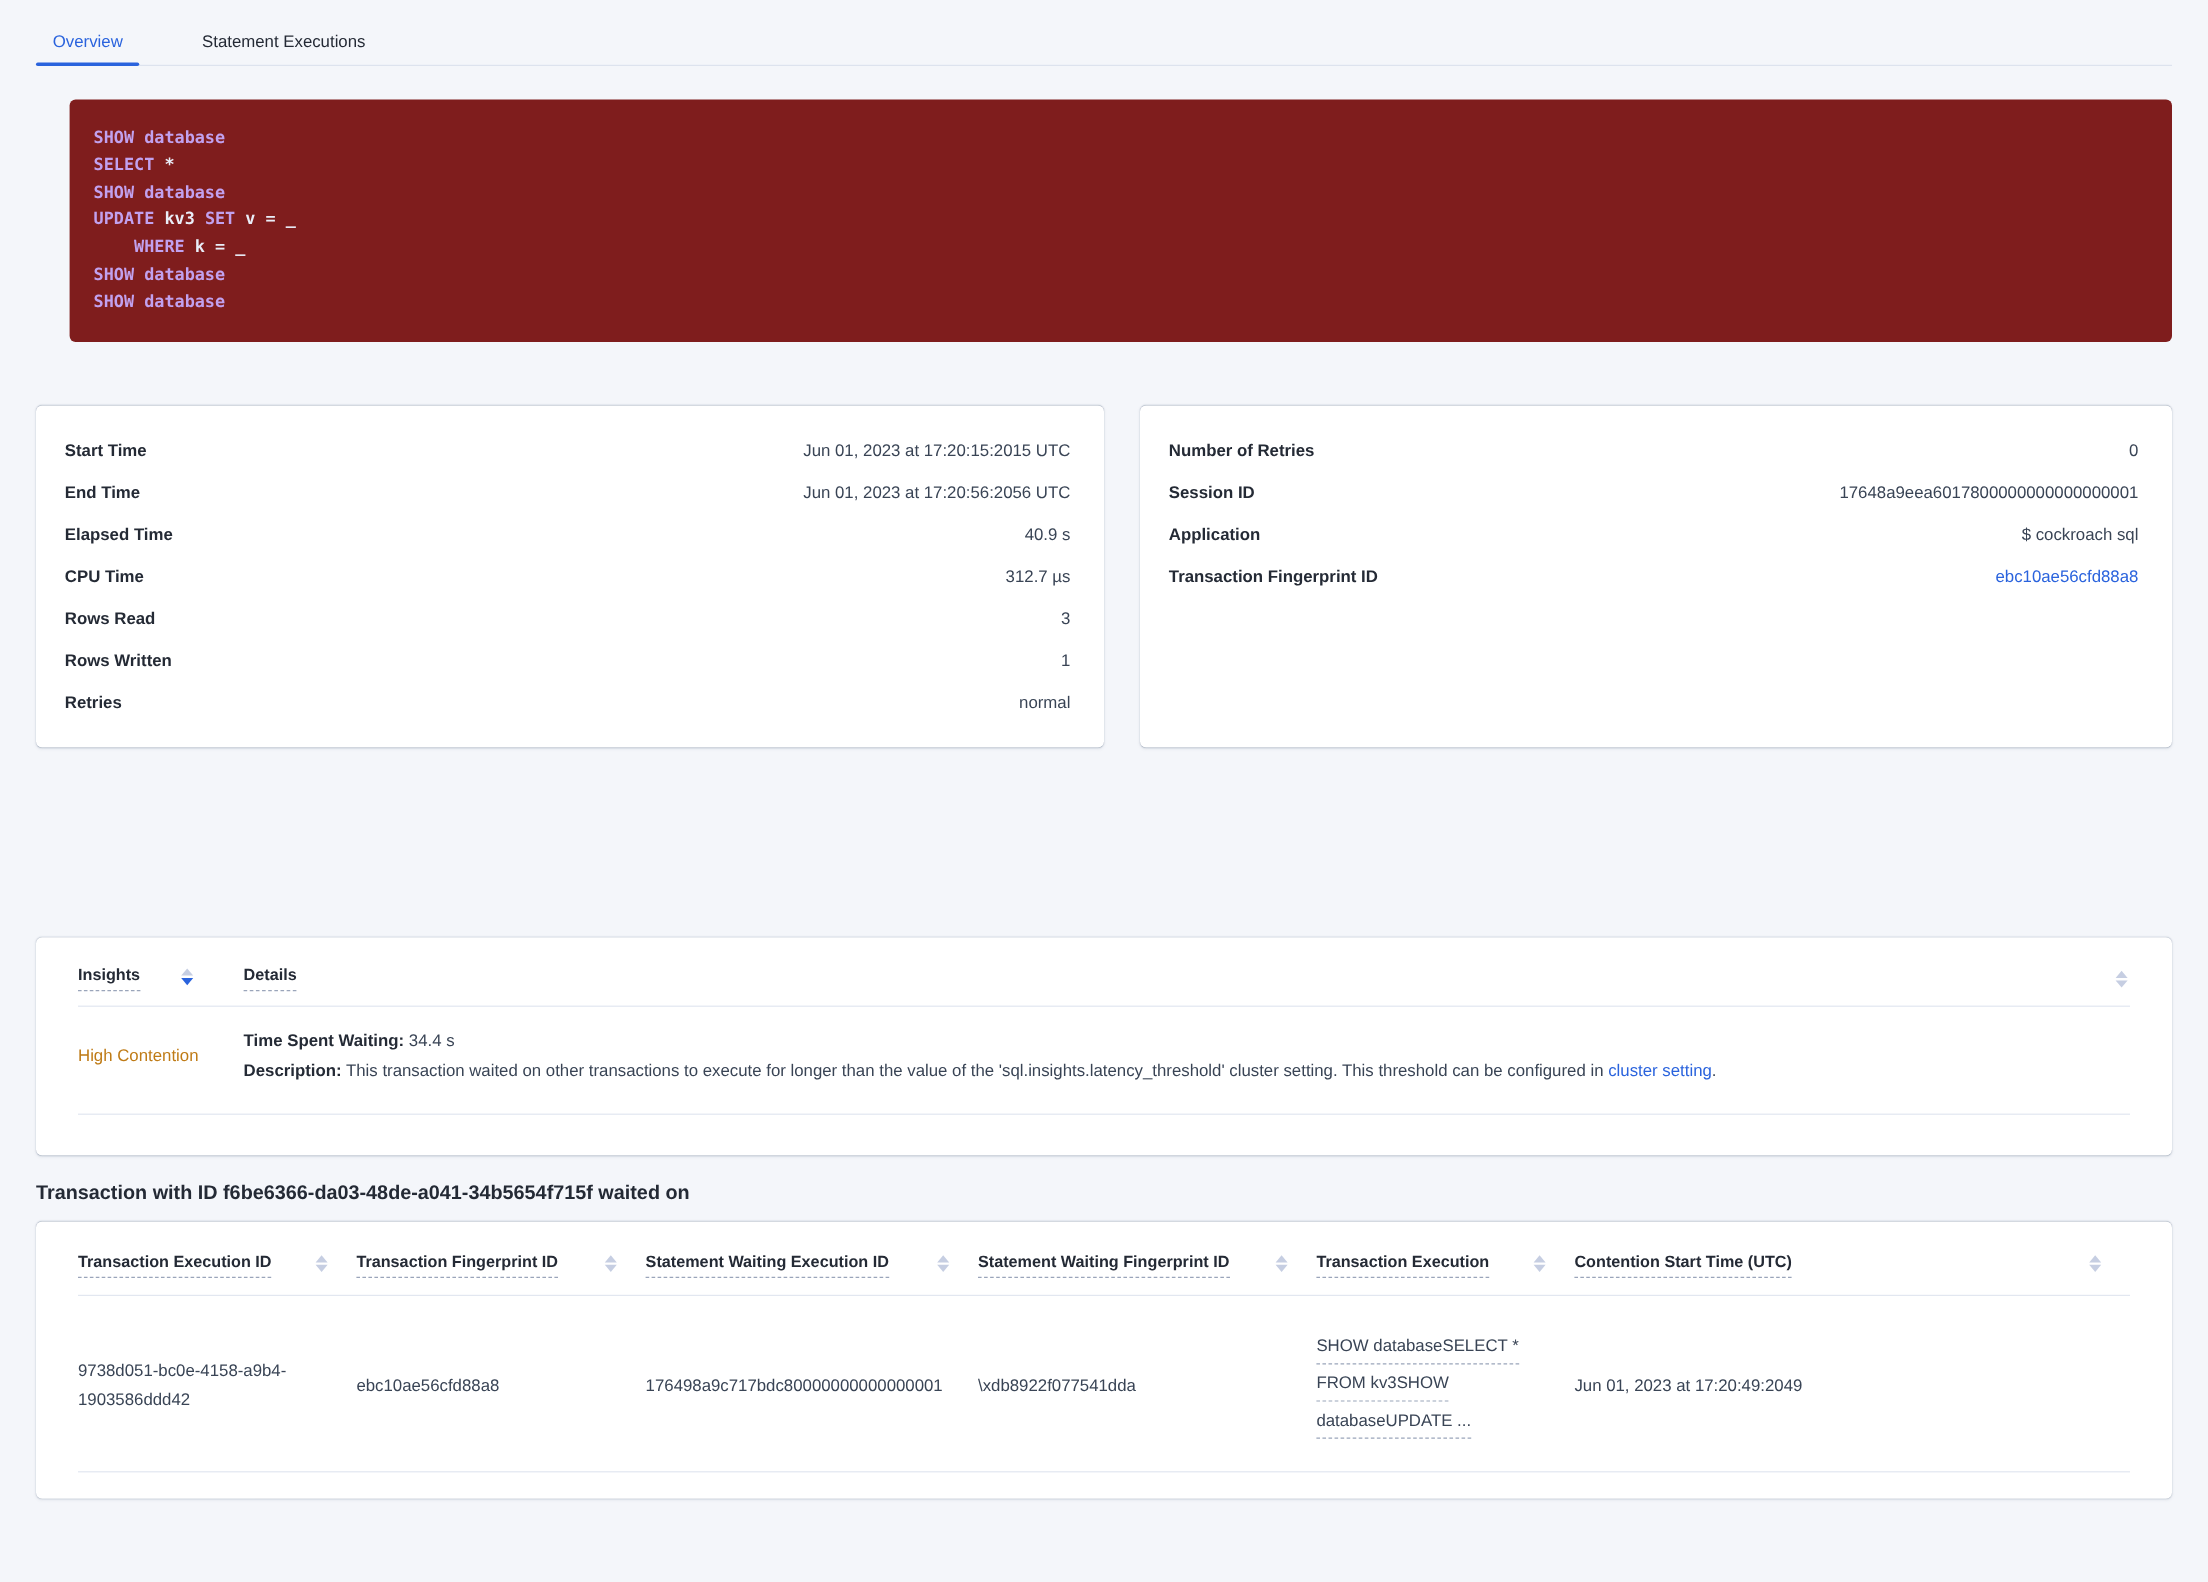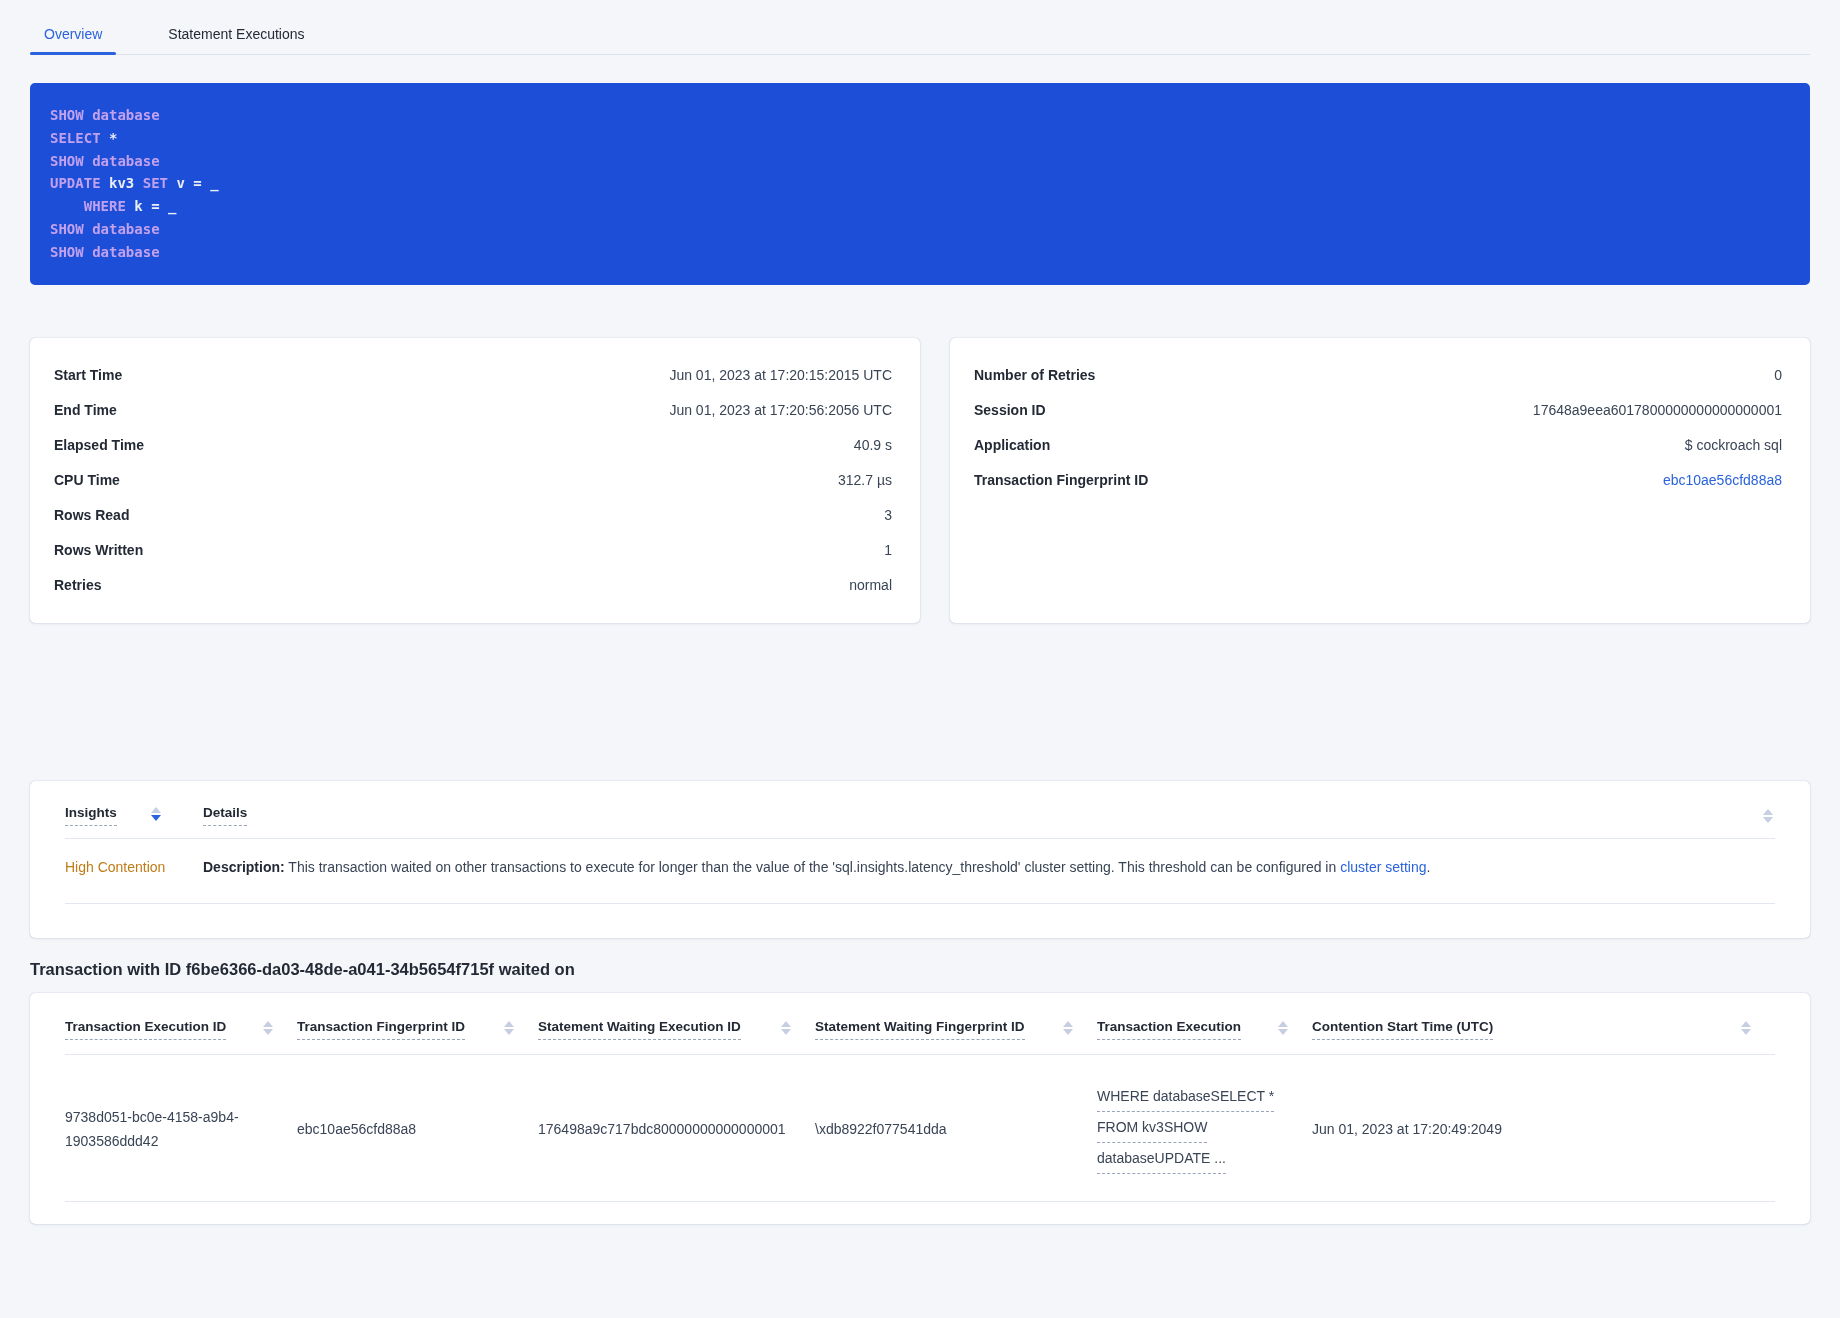--- a/index.html
+++ b/index.html
@@ -40,23 +40,24 @@
     position: absolute;
     left: 0; right: 0; bottom: -1px;
     height: 3px;
     background: #2a63dd;
     border-radius: 2px;
   }
 
   
   .sql-box {
     margin-top: 28px;
-    background: #1d4ed8;
+    background: #7f1d1d;
     border-radius: 5px;
     padding: 21px 20px;
+    margin-left: 28px;
   }
   .sql-line {
     font-family: "DejaVu Sans Mono", monospace;
     font-size: 14px;
     font-weight: 700;
     line-height: 22.8px;
     white-space: pre;
   }
   .sql-line .kw { color: #c2a1ee; }
   .sql-line .pl { color: #e9edf7; }
@@ -250,20 +251,23 @@
       </div>
       <span class="th-label">Details</span>
       <span class="sort-icon far-sort">
           <span class="tri-up"></span>
           <span class="tri-down"></span>
         </span>
     </div>
     <div class="ins-row">
       <div class="insight-badge">High Contention</div>
       <div class="ins-details">
+        <div class="line1">
+          <b>Time Spent Waiting:</b><span> 34.4 s</span>
+        </div>
         <div class="line2">
           <b>Description:</b><span> This transaction waited on other transactions to execute for longer than the value of the 'sql.insights.latency_threshold' cluster setting. This threshold can be configured in </span><span class="inline-link">cluster setting</span><span>.</span>
         </div>
       </div>
     </div>
     <div class="ins-footer"></div>
   </div>
 
   <div class="waited-heading">Transaction with ID f6be6366-da03-48de-a041-34b5654f715f waited on</div>
 
@@ -312,21 +316,21 @@
           </span>
       </div>
     </div>
 
     <div class="w-row">
       <div class="w-td c1">9738d051-bc0e-4158-a9b4-1903586ddd42</div>
       <div class="w-td c2">ebc10ae56cfd88a8</div>
       <div class="w-td c3">176498a9c717bdc80000000000000001</div>
       <div class="w-td c4">\xdb8922f077541dda</div>
       <div class="w-td c5 txn-exec-link">
-        <div class="tx-line"><span>WHERE databaseSELECT *</span></div>
+        <div class="tx-line"><span>SHOW databaseSELECT *</span></div>
         <div class="tx-line"><span>FROM kv3SHOW</span></div>
         <div class="tx-line"><span>databaseUPDATE ...</span></div>
       </div>
       <div class="w-td c6">Jun 01, 2023 at 17:20:49:2049</div>
     </div>
     <div class="w-footer"></div>
   </div>
 
 </div>
 

